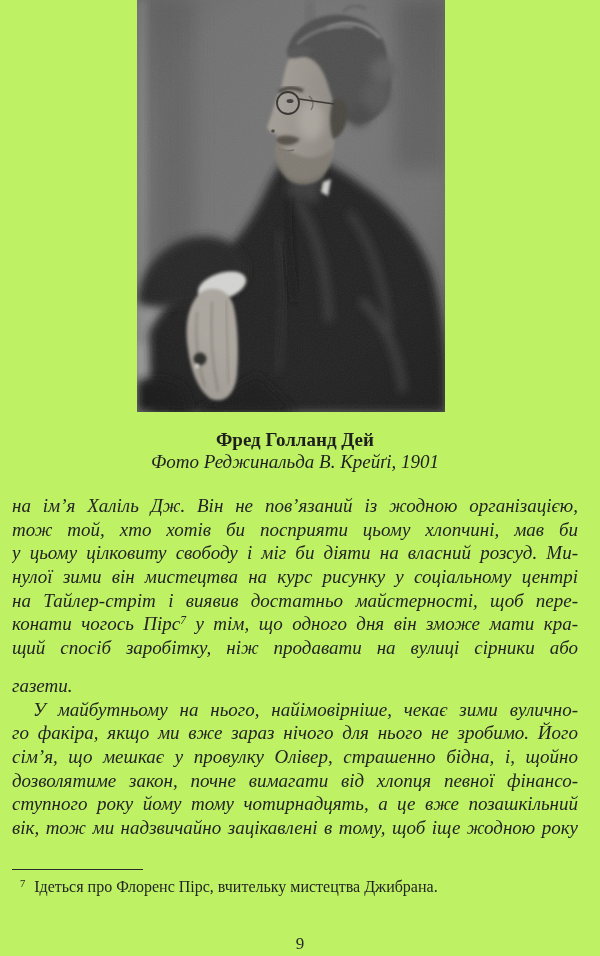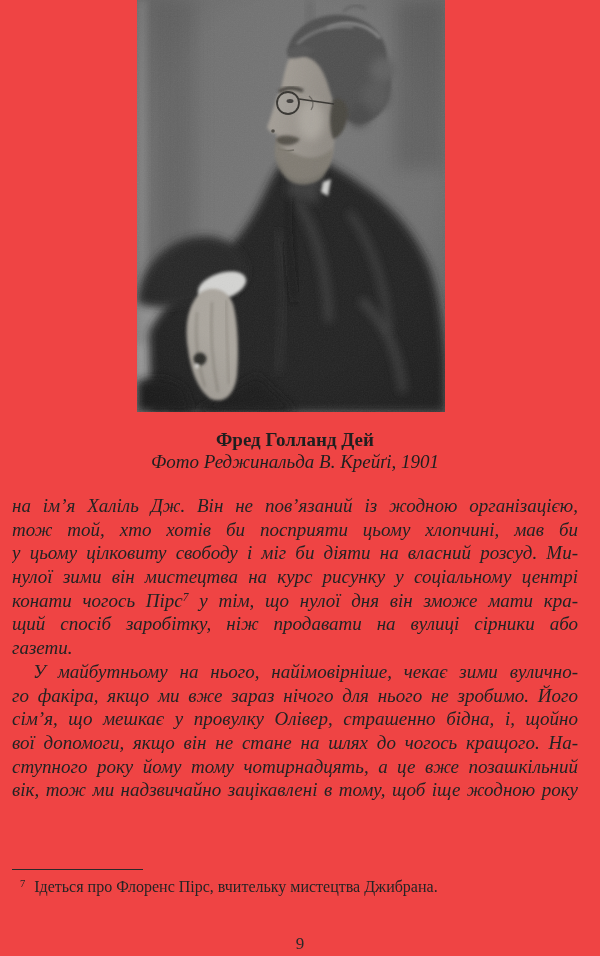--- a/index.html
+++ b/index.html
@@ -1,20 +1,20 @@
 <!DOCTYPE html>
 <html><head>
 <meta charset="utf-8">
 <style>
   html, body { margin: 0; padding: 0; }
   .page {
     position: relative;
     width: 600px;
     height: 956px;
-    background: #ef4444;
+    background: #bef264;
     font-family: "Liberation Serif", serif;
     color: #1f1f1f;
     overflow: hidden;
   }
 
   
   .photo {
     position: absolute;
     left: 137px; top: 0;
     width: 308px; height: 412px;
@@ -41,21 +41,21 @@
     font-size: 19px;
     color: #232323;
   }
   .line {
     height: 23.7px;
     overflow: hidden;
     text-align: justify;
     text-align-last: justify;
     white-space: normal;
   }
-  .line.last-of-para { text-align-last: left; }
+  .line.last-of-para { text-align-last: left; margin-top: 14px; }
   .line.indent { text-indent: 21px; }
   .fn-ref {
     font-size: 11.5px;
     font-style: italic;
     line-height: 0;
     vertical-align: 6px;
   }
 
   
   .footnote-rule {
@@ -193,27 +193,28 @@
   <div class="caption">
     <div class="caption-title">Фред Голланд Дей</div>
     <div class="caption-credit">Фото Реджинальда В. Крейґі, 1901</div>
   </div>
 
   <div class="body-text">
     <div class="line">на ім’я Халіль Дж. Він не пов’язаний із жодною організацією,</div>
     <div class="line">тож той, хто хотів би посприяти цьому хлопчині, мав би</div>
     <div class="line">у цьому цілковиту свободу і міг би діяти на власний розсуд. Ми-</div>
     <div class="line">нулої зими він мистецтва на курс рисунку у соціальному центрі</div>
-    <div class="line"><span>конати чогось Пірс</span><sup class="fn-ref">7</sup><span> у тім, що нулої дня він зможе мати кра-</span></div>
+    <div class="line">на Тайлер-стріт і виявив достатньо майстерності, щоб пере-</div>
+    <div class="line"><span>конати чогось Пірс</span><sup class="fn-ref">7</sup><span> у тім, що одного дня він зможе мати кра-</span></div>
     <div class="line">щий спосіб заробітку, ніж продавати на вулиці сірники або</div>
     <div class="line last-of-para">газети.</div>
     <div class="line indent">У майбутньому на нього, найімовірніше, чекає зими вулично-</div>
     <div class="line">го факіра, якщо ми вже зараз нічого для нього не зробимо. Його</div>
     <div class="line">сім’я, що мешкає у провулку Олівер, страшенно бідна, і, щойно</div>
-    <div class="line">вої допомоги, якщо він не стане на шлях до чогось кращого. На-</div>
+    <div class="line">дозволятиме закон, почне вимагати від хлопця певної фінансо-</div>
     <div class="line">ступного року йому тому чотирнадцять, а це вже позашкільний</div>
     <div class="line">вік, тож ми надзвичайно зацікавлені в тому, щоб іще жодною року</div>
   </div>
 
   <div class="footnote-rule"></div>
   <div class="footnote">
     <sup class="fn-marker">7</sup><span>Ідеться про Флоренс Пірс, вчительку мистецтва Джибрана.</span>
   </div>
 
   <div class="page-number">9</div>

